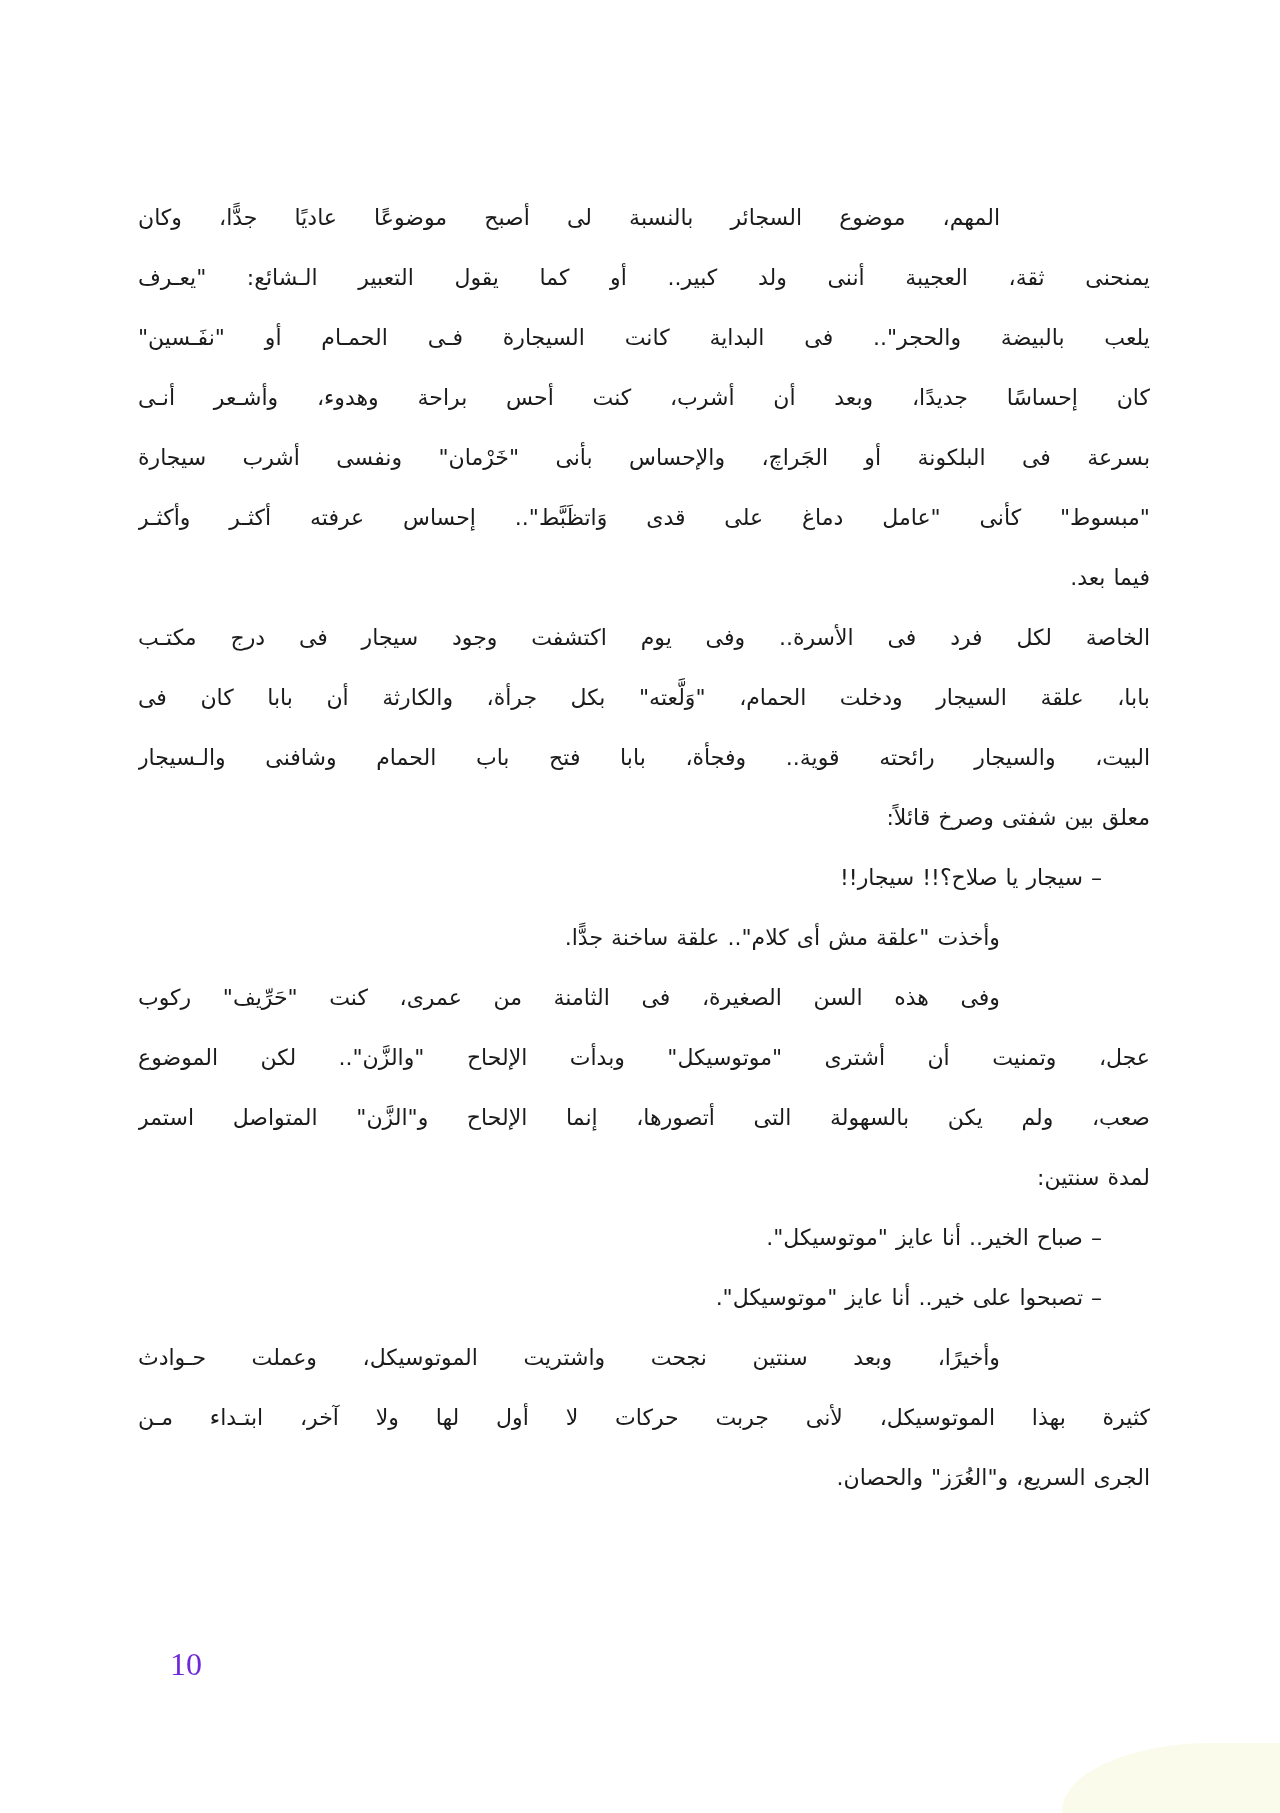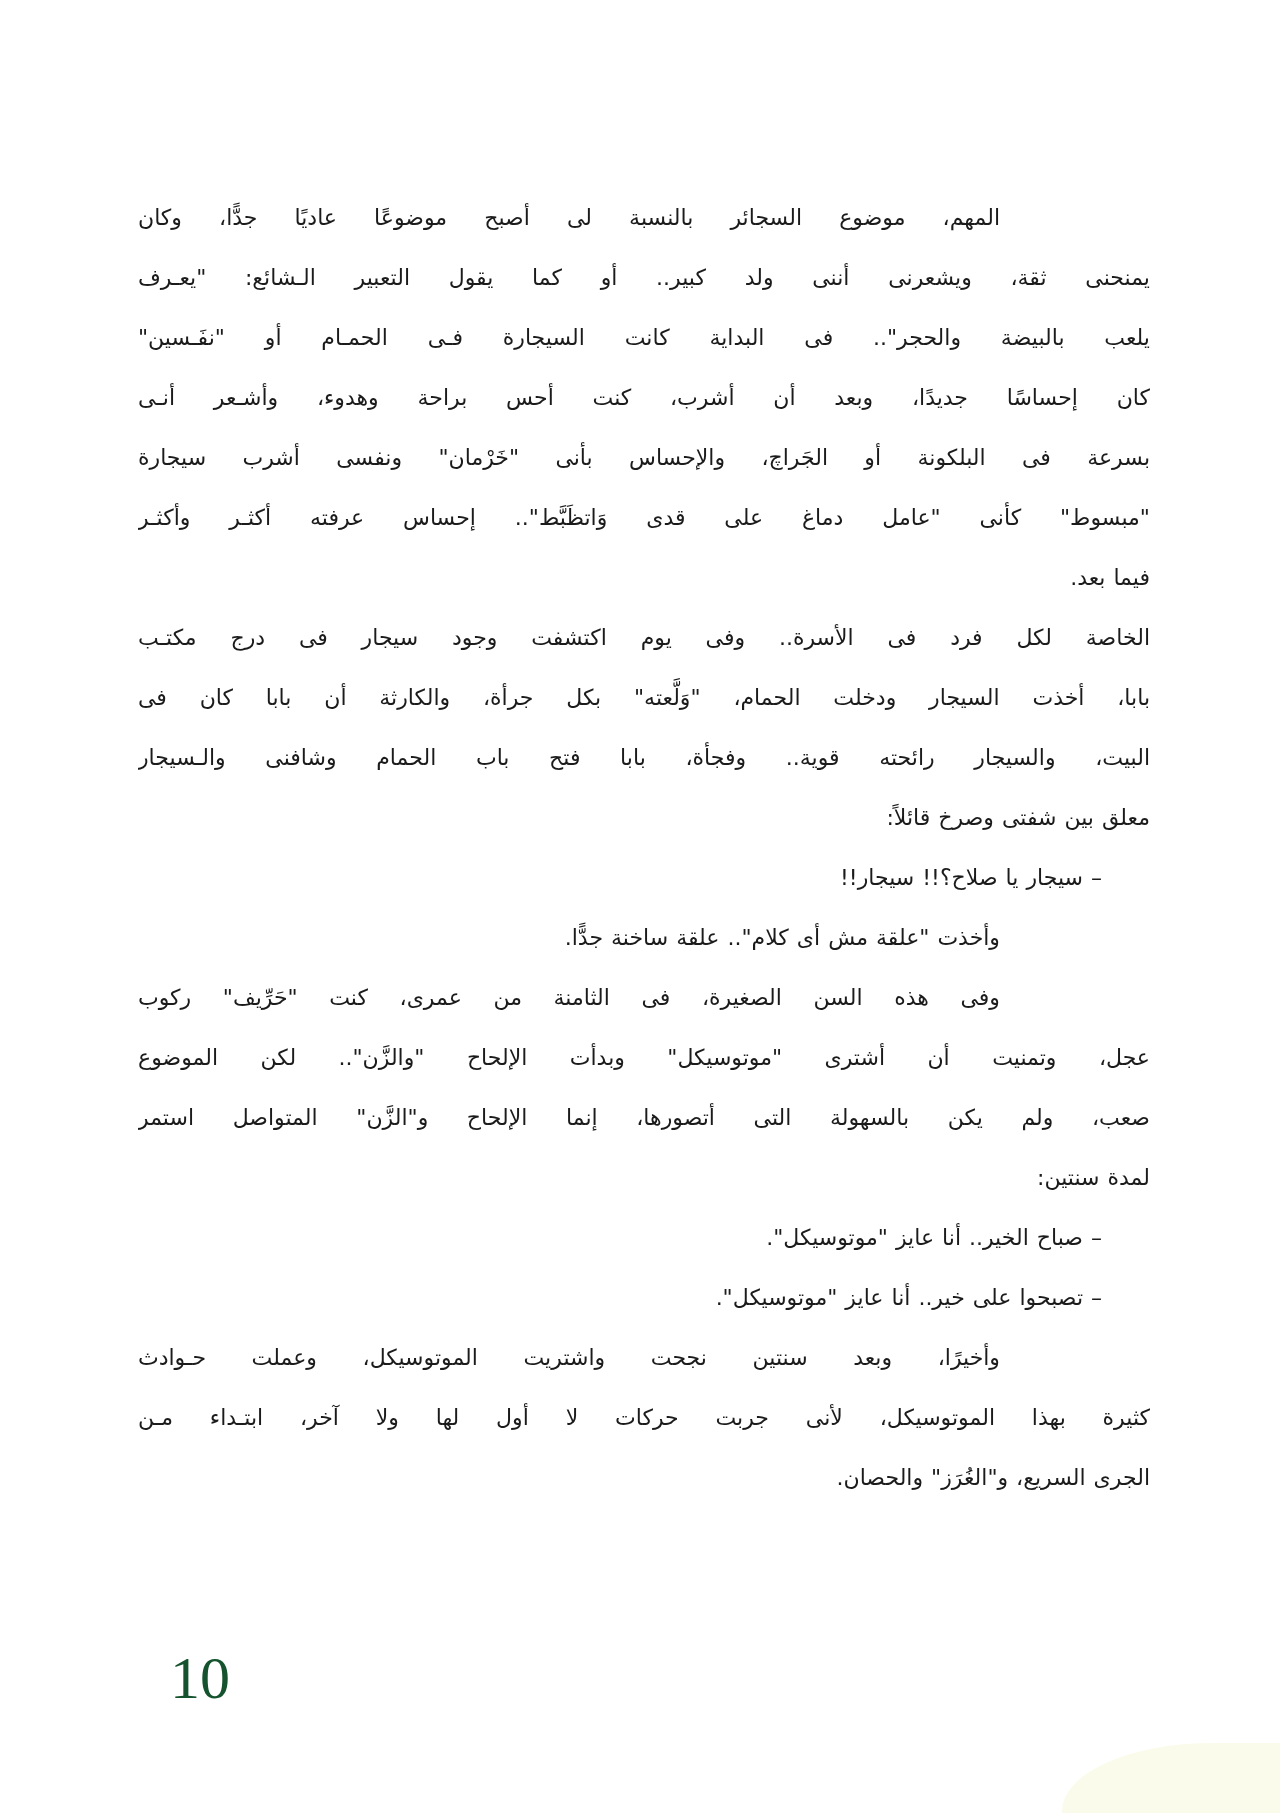--- a/index.html
+++ b/index.html
@@ -50,48 +50,48 @@
   }
   .line.dash {
     text-indent: 48px;
     text-align-last: right;
   }
   .page-number {
     position: absolute;
     top: 1648px;
     left: 170px;
     font-family: "Liberation Serif", serif;
-    font-size: 60px;
+    font-size: 32px;
     line-height: 1;
-    color: #14532d;
+    color: #6d28d9;
   }
   .corner-shade {
     position: absolute;
     right: 0;
     bottom: 0;
     width: 218px;
     height: 70px;
     border-top-left-radius: 150px 68px;
   }
 </style>
 </head>
 <body style="background: rgb(255, 255, 255);">
 
 <div class="page">
 
   <div class="text-block" style="color: rgb(27, 27, 27);">
       <div class="line first">المهم، موضوع السجائر بالنسبة لى أصبح موضوعًا عاديًا جدًّا، وكان</div>
-      <div class="line body">يمنحنى ثقة، ويشعرنى أننى ولد كبير.. أو كما يقول التعبير الـشائع: "يعـرف</div>
+      <div class="line body">يمنحنى ثقة، العجيبة أننى ولد كبير.. أو كما يقول التعبير الـشائع: "يعـرف</div>
       <div class="line body">يلعب بالبيضة والحجر".. فى البداية كانت السيجارة فـى الحمـام أو "نفَـسين"</div>
       <div class="line body">كان إحساسًا جديدًا، وبعد أن أشرب، كنت أحس براحة وهدوء، وأشـعر أنـى</div>
       <div class="line body">بسرعة فى البلكونة أو الجَراچ، والإحساس بأنى "خَرْمان" ونفسى أشرب سيجارة</div>
       <div class="line body">"مبسوط" كأنى "عامل دماغ على قدى وَاتظَبَّط".. إحساس عرفته أكثـر وأكثـر</div>
       <div class="line last">فيما بعد.</div>
       <div class="line body">الخاصة لكل فرد فى الأسرة.. وفى يوم اكتشفت وجود سيجار فى درج مكتـب</div>
-      <div class="line body">بابا، أخذت السيجار ودخلت الحمام، "وَلَّعته" بكل جرأة، والكارثة أن بابا كان فى</div>
+      <div class="line body">بابا، علقة السيجار ودخلت الحمام، "وَلَّعته" بكل جرأة، والكارثة أن بابا كان فى</div>
       <div class="line body">البيت، والسيجار رائحته قوية.. وفجأة، بابا فتح باب الحمام وشافنى والـسيجار</div>
       <div class="line last">معلق بين شفتى وصرخ قائلاً:</div>
       <div class="line dash">– سيجار يا صلاح؟!! سيجار!!</div>
       <div class="line single">وأخذت "علقة مش أى كلام".. علقة ساخنة جدًّا.</div>
       <div class="line first">وفى هذه السن الصغيرة، فى الثامنة من عمرى، كنت "حَرِّيف" ركوب</div>
       <div class="line body">عجل، وتمنيت أن أشترى "موتوسيكل" وبدأت الإلحاح "والزَّن".. لكن الموضوع</div>
       <div class="line body">صعب، ولم يكن بالسهولة التى أتصورها، إنما الإلحاح و"الزَّن" المتواصل استمر</div>
       <div class="line last">لمدة سنتين:</div>
       <div class="line dash">– صباح الخير.. أنا عايز "موتوسيكل".</div>
       <div class="line dash">– تصبحوا على خير.. أنا عايز "موتوسيكل".</div>

